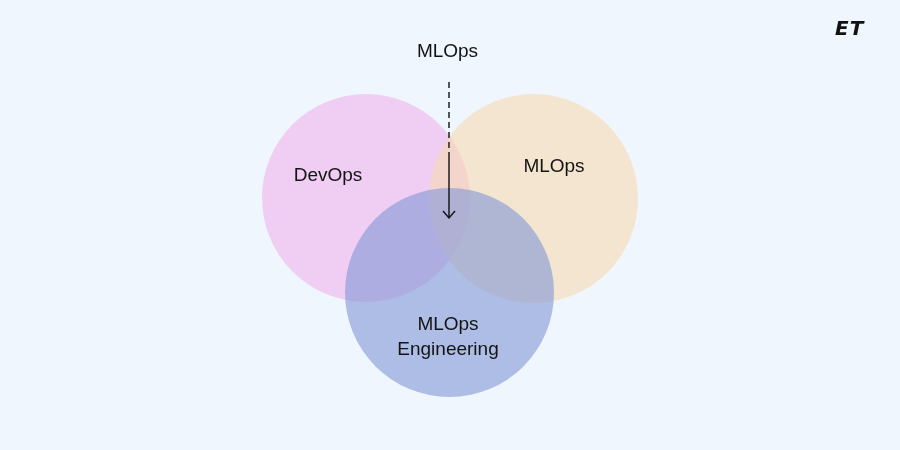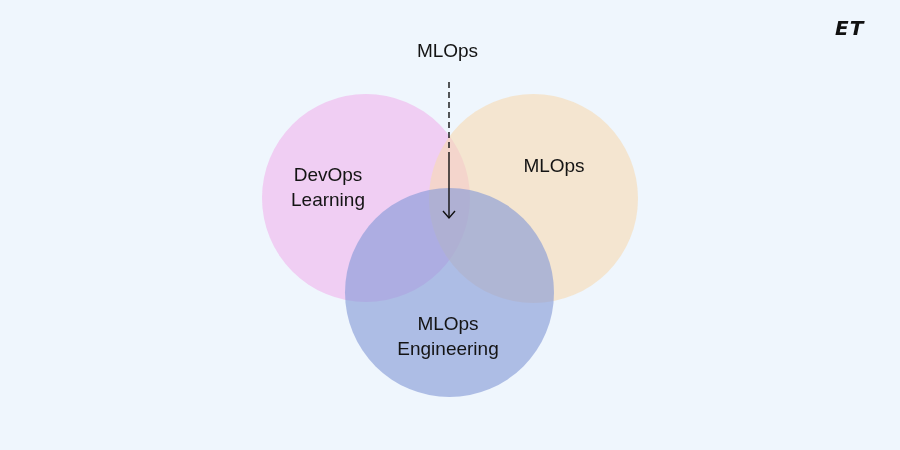--- a/index.html
+++ b/index.html
@@ -21,21 +21,20 @@
 <svg width="900" height="450">
   <line x1="449" y1="82" x2="449" y2="158" stroke="#111" stroke-width="1.4" stroke-dasharray="6,4"></line>
   <line x1="449" y1="158" x2="449" y2="218" stroke="#111" stroke-width="1.4"></line>
   <polyline points="443,211 449,218 455,211" fill="none" stroke="#111" stroke-width="1.4"></polyline>
 </svg>
 
 <div class="label" style="left:400px;top:38px;width:95px;">MLOps</div>
 
 <div class="label" style="left:278px;top:162px;width:100px;">
   <div>DevOps</div>
-  <div>Learning</div>
 </div>
 
 <div class="label" style="left:504px;top:153px;width:100px;">MLOps</div>
 
 <div class="label" style="left:383px;top:311px;width:130px;">
   <div>MLOps</div>
   <div>Engineering</div>
 </div>
 
 </body></html>

